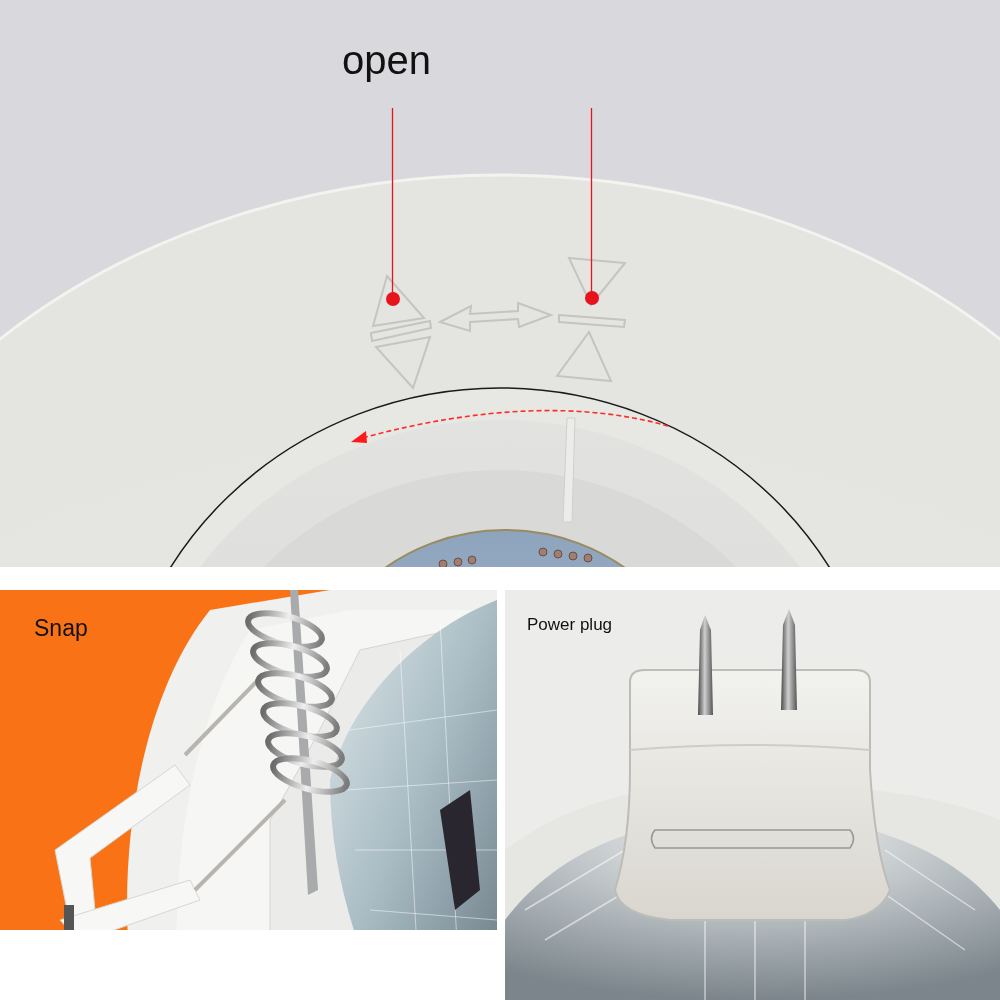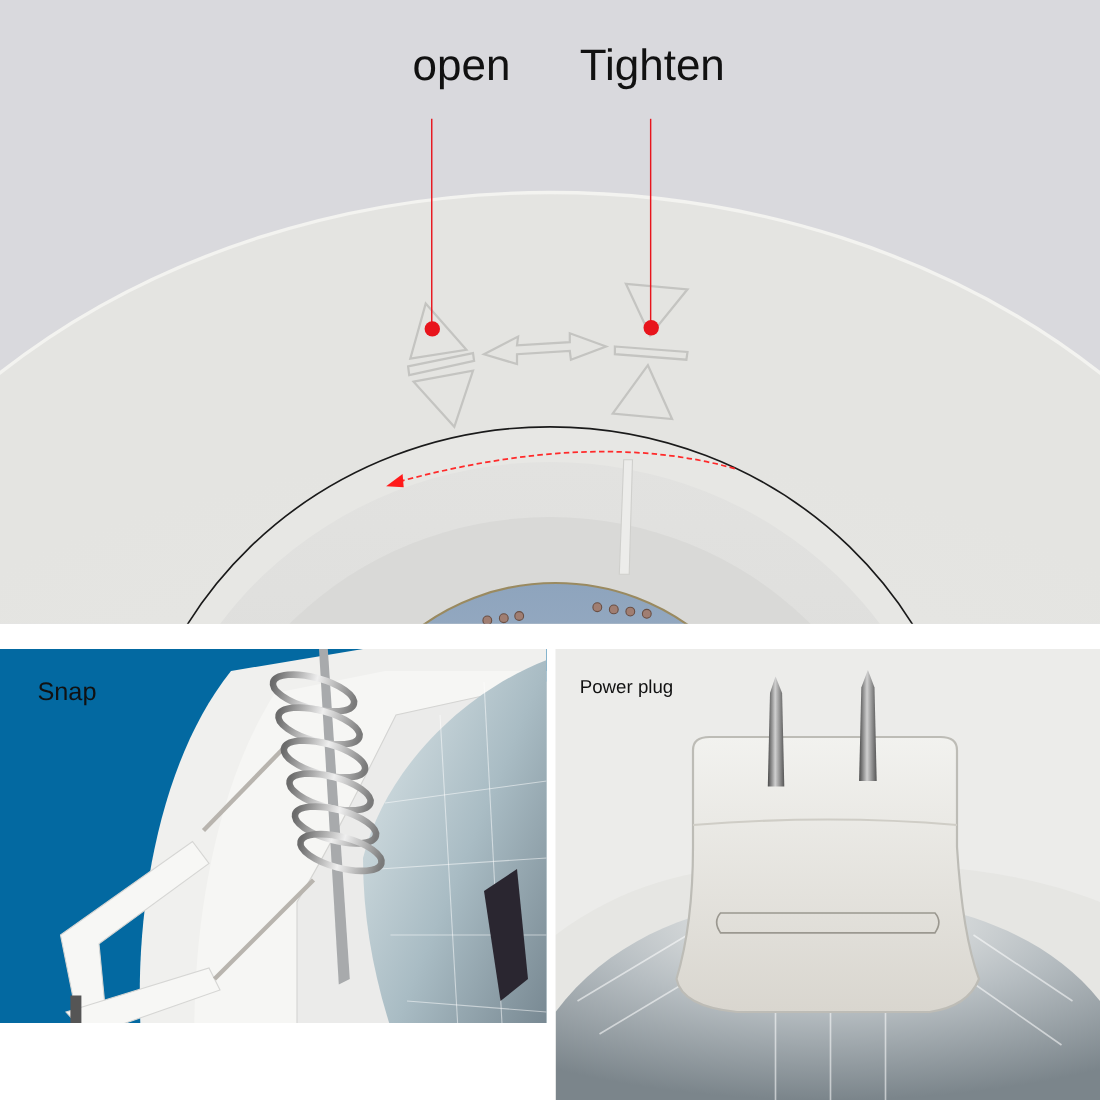--- a/index.html
+++ b/index.html
@@ -1,25 +1,25 @@
 <!DOCTYPE html>
 <html><head>
 <meta charset="utf-8">
 <style>
   * { margin: 0; padding: 0; box-sizing: border-box; }
   html, body { width: 1000px; height: 1000px; background: #ffffff; overflow: hidden; }
   body { position: relative; font-family: "Liberation Sans", sans-serif; }
 
   .panel { position: absolute; overflow: hidden; }
   #top-panel { left: 0; top: 0; width: 1000px; height: 567px; background: #d9d9dd; }
-  #bottom-left-panel { left: 0; top: 590px; width: 497px; height: 340px; background: #0369a1; }
+  #bottom-left-panel { left: 0; top: 590px; width: 497px; height: 340px; background: #f97316; }
   #bottom-right-panel { left: 505px; top: 590px; width: 495px; height: 410px; background: #ececea; }
 
   .caption { position: absolute; color: #111; white-space: nowrap; }
-  #label-open { left: 342px; top: 38px; font-size: 40px; margin-left: 33px; }
+  #label-open { left: 342px; top: 38px; font-size: 40px; }
   #label-tighten { left: 527px; top: 38px; font-size: 40px; }
   #label-snap { left: 34px; top: 25px; font-size: 23px; }
   #label-power { left: 22px; top: 25px; font-size: 17px; }
 
   svg { position: absolute; left: 0; top: 0; }
 </style>
 </head>
 <body>
 
 <div class="panel" id="top-panel">
@@ -77,21 +77,20 @@
 
     <line x1="392.5" y1="108" x2="392.5" y2="298" stroke="#e8141c" stroke-width="1.3"></line>
     <circle cx="393" cy="299" r="7" fill="#e8141c"></circle>
     <line x1="591.5" y1="108" x2="591.5" y2="298" stroke="#e8141c" stroke-width="1.3"></line>
     <circle cx="592" cy="298" r="7" fill="#e8141c"></circle>
 
     <path d="M668 426 Q540 390 362 438" fill="none" stroke="#ff2a2a" stroke-width="1.6" stroke-dasharray="5 3"></path>
     <path d="M351 442 L366 431 L367 443 Z" fill="#ff1a1a"></path>
   </svg>
   <div class="caption" id="label-open">open</div>
-  <div class="caption" id="label-tighten">Tighten</div>
 </div>
 
 <div class="panel" id="bottom-left-panel">
   <svg width="497" height="410" viewBox="0 0 497 410">
     <defs>
       <linearGradient id="reflGrad" x1="0" y1="0" x2="1" y2="1">
         <stop offset="0" stop-color="#dfe8ea"></stop>
         <stop offset="0.5" stop-color="#a9bcc4"></stop>
         <stop offset="1" stop-color="#6e7e88"></stop>
       </linearGradient>

